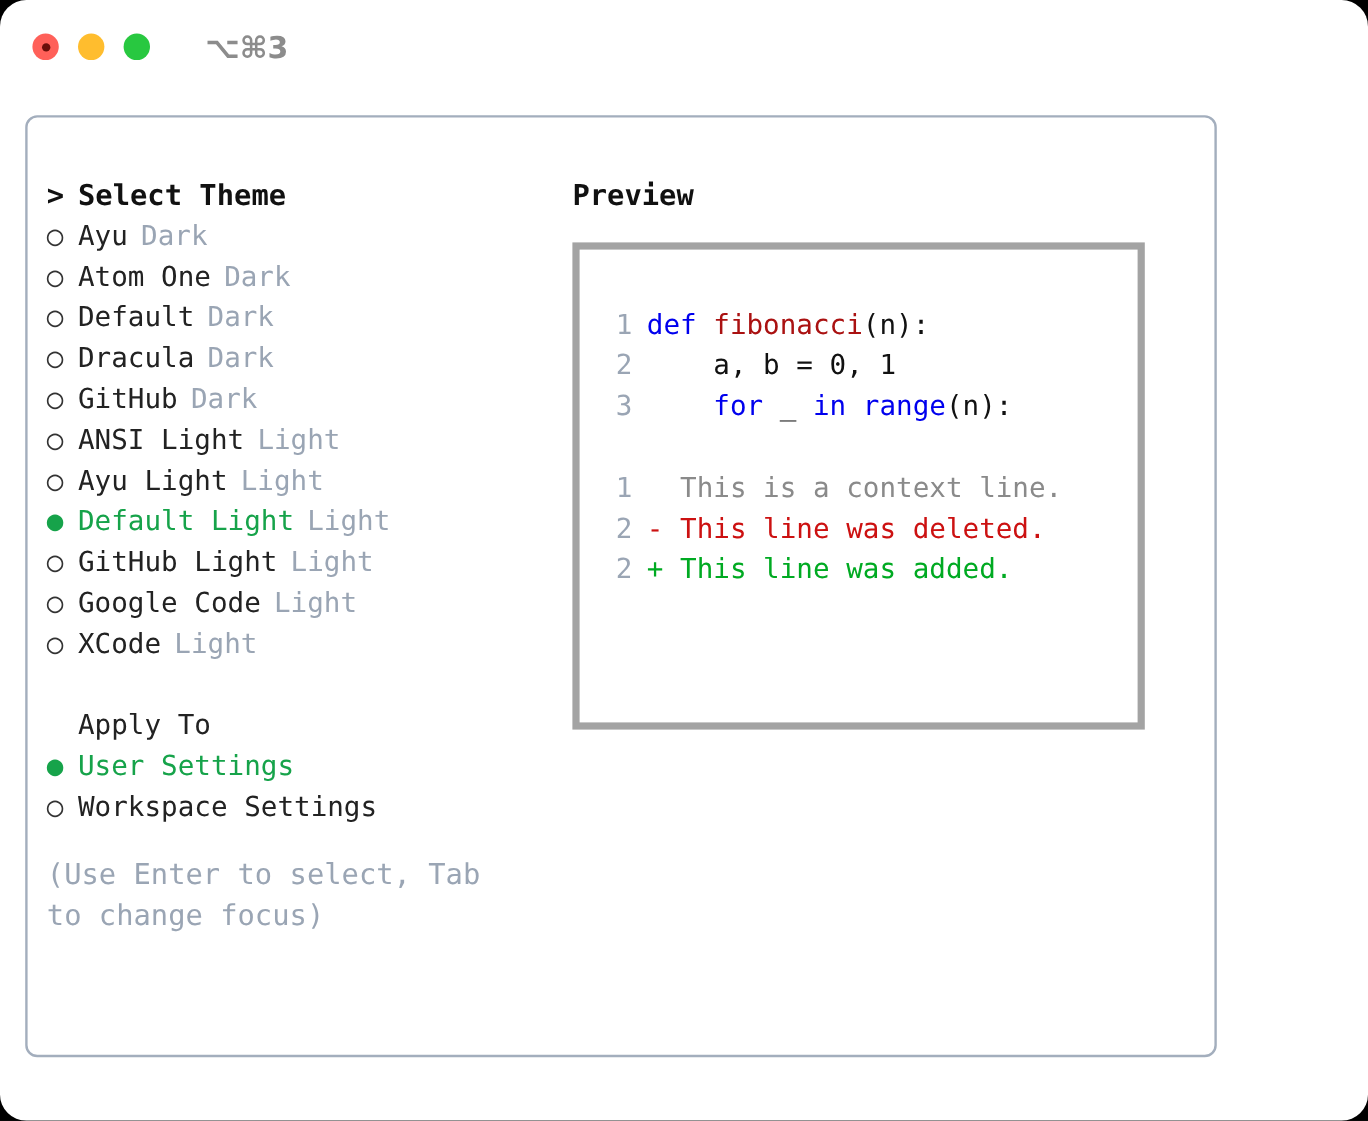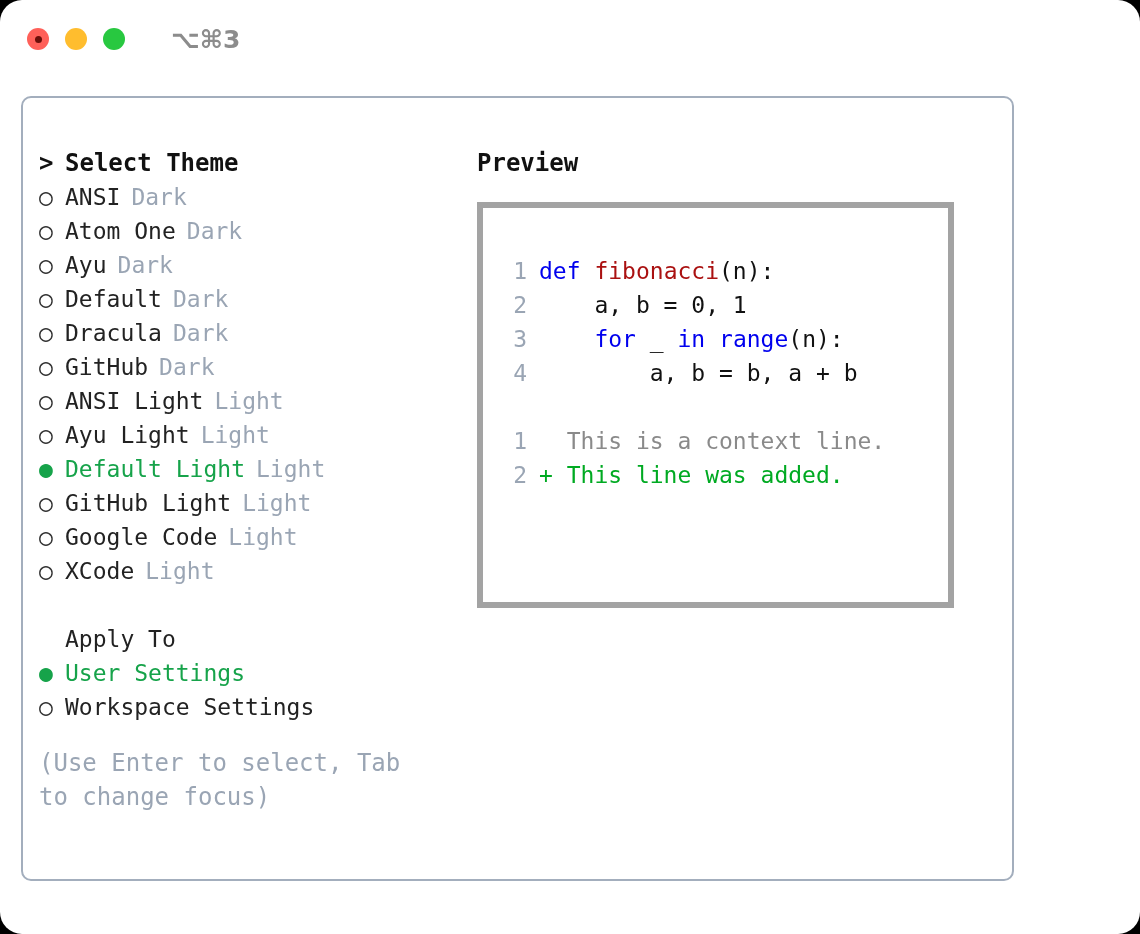--- a/index.html
+++ b/index.html
@@ -194,23 +194,22 @@
 
   <div id="card">
 
     <div id="left-col">
 
       <div class="row heading-row">
         <span class="caret">&gt;</span><span>Select Theme</span>
       </div>
 
       <div id="theme-list">
-          <div class="row"><span class="bullet">○</span><span class="theme-name">ANSI</span><span class="mode-tag">Dark</span></div>
+          <div class="row"><span class="bullet">○</span><span class="theme-name">Ayu</span><span class="mode-tag">Dark</span></div>
           <div class="row"><span class="bullet">○</span><span class="theme-name">Atom One</span><span class="mode-tag">Dark</span></div>
-          <div class="row"><span class="bullet">○</span><span class="theme-name">Ayu</span><span class="mode-tag">Dark</span></div>
           <div class="row"><span class="bullet">○</span><span class="theme-name">Default</span><span class="mode-tag">Dark</span></div>
           <div class="row"><span class="bullet">○</span><span class="theme-name">Dracula</span><span class="mode-tag">Dark</span></div>
           <div class="row"><span class="bullet">○</span><span class="theme-name">GitHub</span><span class="mode-tag">Dark</span></div>
           <div class="row"><span class="bullet">○</span><span class="theme-name">ANSI Light</span><span class="mode-tag">Light</span></div>
           <div class="row"><span class="bullet">○</span><span class="theme-name">Ayu Light</span><span class="mode-tag">Light</span></div>
           <div class="row selected"><span class="bullet filled">●</span><span class="theme-name">Default Light</span><span class="mode-tag">Light</span></div>
           <div class="row"><span class="bullet">○</span><span class="theme-name">GitHub Light</span><span class="mode-tag">Light</span></div>
           <div class="row"><span class="bullet">○</span><span class="theme-name">Google Code</span><span class="mode-tag">Light</span></div>
           <div class="row"><span class="bullet">○</span><span class="theme-name">XCode</span><span class="mode-tag">Light</span></div>
         </div>
@@ -230,22 +229,22 @@
     </div>
 
     <div id="right-col">
       <div id="preview-title">Preview</div>
 
       <div id="preview-box">
         <div id="code-area">
             <div class="code-line"><span class="lineno">1</span><span class="kw">def </span><span class="fn">fibonacci</span><span class="plain">(n):</span></div>
             <div class="code-line"><span class="lineno">2</span><span class="plain">    a, b = 0, 1</span></div>
             <div class="code-line"><span class="lineno">3</span><span class="plain">    </span><span class="kw">for</span><span class="plain"> _ </span><span class="kw">in</span><span class="plain"> </span><span class="kw">range</span><span class="plain">(n):</span></div>
-            <div class="code-line"><span class="lineno">4</span><span class="plain">        a, b = b, a + b</span></div>
             <div class="blank-line"></div>
             <div class="code-line"><span class="lineno">1</span><span class="ctx">  This is a context line.</span></div>
+            <div class="code-line"><span class="lineno">2</span><span class="del">- This line was deleted.</span></div>
             <div class="code-line"><span class="lineno">2</span><span class="add">+ This line was added.</span></div>
           </div>
       </div>
     </div>
 
   </div>
 </div>
 
 </body></html>

